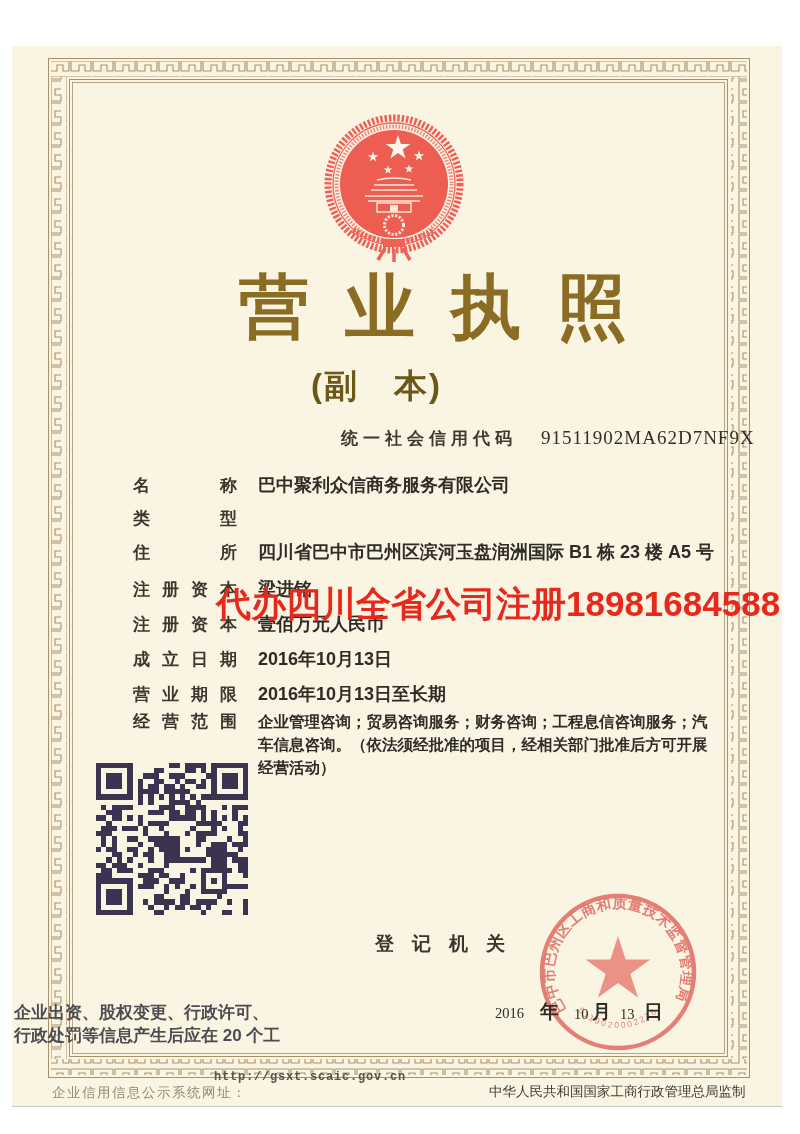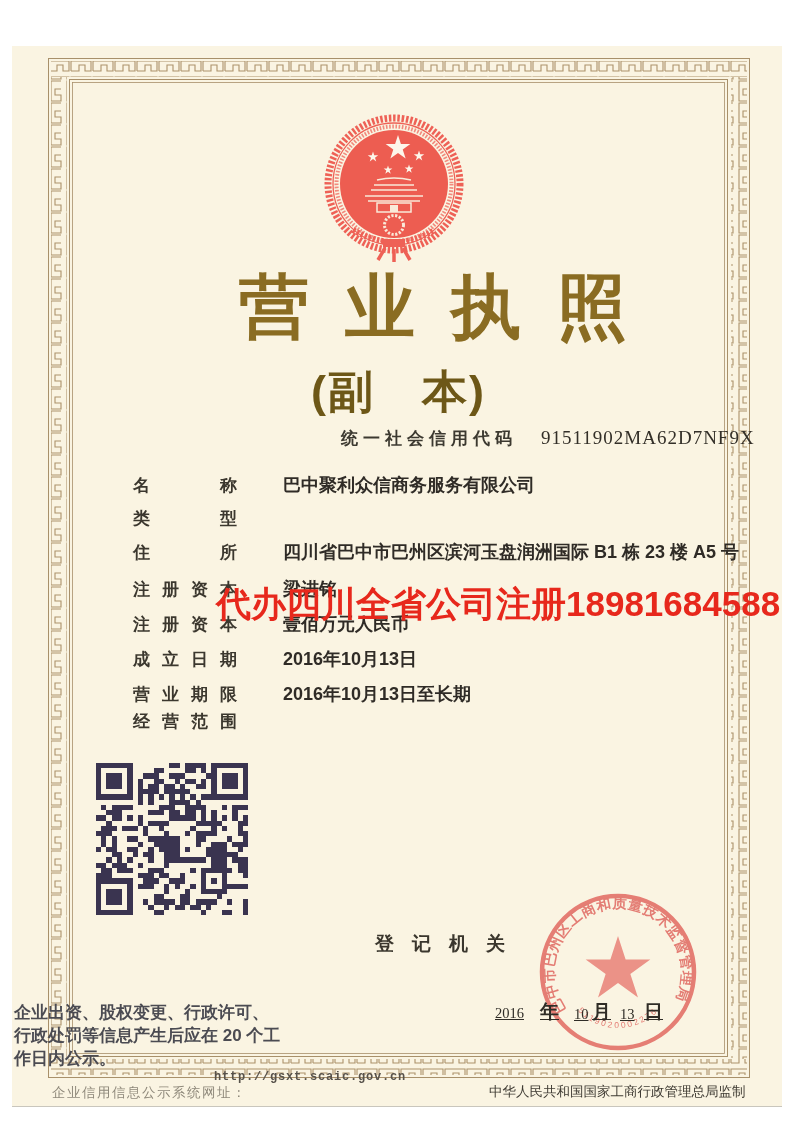--- a/index.html
+++ b/index.html
@@ -11,28 +11,28 @@
     position:absolute;left:12px;top:46px;width:770px;height:1060px;
     background:#faf4e2;border-bottom:1px solid #c9c6bd;
   }
   .frame-svg{position:absolute;left:48px;top:58px;}
   .emblem{position:absolute;left:321px;top:112px;width:146px;height:150px;}
   .title{
     position:absolute;left:206px;top:272px;font-size:70px;font-weight:bold;
     letter-spacing:36px;color:#8a6c22;white-space:nowrap;line-height:1;margin-left:33px;
   }
   .subtitle{
-    position:absolute;left:311px;top:369px;font-size:45px;font-weight:bold;
+    position:absolute;left:311px;top:369px;font-size:33px;font-weight:bold;
     color:#6d5717;white-space:nowrap;line-height:1;letter-spacing:2px;
   }
   .code-line{position:absolute;left:341px;top:427px;display:flex;align-items:baseline;white-space:nowrap;gap:16px;}
   .code-label{font-size:17px;font-weight:bold;color:#3c3930;letter-spacing:5px;margin-right:8px;}
   .code-value{font-family:"Liberation Serif",serif;font-size:19px;color:#332f28;letter-spacing:1px;}
   .fields{position:absolute;left:133px;top:0;width:600px;}
-  .field-row{position:absolute;display:flex;align-items:flex-start;width:600px;gap:25px;}
+  .field-row{position:absolute;display:flex;align-items:flex-start;width:600px;}
   .field-label{
     width:104px;flex:0 0 104px;font-size:17px;font-weight:600;color:#3b372e;
     text-align:justify;text-align-last:justify;line-height:1.2;
   }
   .field-value{
     margin-left:21px;font-size:18px;font-weight:600;color:#2f2b26;
     white-space:nowrap;line-height:1.25;margin-top:-2px;
   }
   .field-value.wrap{white-space:normal;width:455px;font-size:15.5px;line-height:23px;}
   .row-0{top:476px}.row-1{top:509px}.row-2{top:543px}.row-3{top:580px}
@@ -40,21 +40,21 @@
   .watermark{
     position:absolute;left:216px;top:586px;font-size:35px;font-weight:bold;
     color:#e7281c;white-space:nowrap;line-height:1;z-index:5;
   }
   .qr{position:absolute;left:96px;top:763px;width:152px;height:152px;}
   .registrar{
     position:absolute;left:375px;top:931px;font-size:19px;font-weight:600;
     color:#3a362d;letter-spacing:18px;white-space:nowrap;text-align:center;
   }
   .seal{position:absolute;left:526px;top:880px;width:184px;height:184px;opacity:.92;}
-  .date-part{position:absolute;line-height:1;color:#2f2c26;white-space:nowrap;text-decoration:underline;}
+  .date-part{position:absolute;line-height:1;color:#2f2c26;white-space:nowrap;}
   .d-num{font-family:"Liberation Serif",serif;font-size:14.5px;}
   .d-cjk{font-size:19px;font-weight:bold;}
   .d-year{left:495px;top:1006px}.d-yu{left:540px;top:1002px}
   .d-month{left:574px;top:1007px}.d-mu{left:592px;top:1002px}
   .d-day{left:620px;top:1007px}.d-du{left:644px;top:1002px}
   .notice{
     position:absolute;left:14px;top:1001px;z-index:6;color:#4b4b52;
     font-size:17px;font-weight:600;line-height:23px;white-space:nowrap;
   }
   .site-label{
@@ -150,20 +150,21 @@
   <div class="field-row row-5">
     <div class="field-label">成立日期</div>
     <div class="field-value">2016年10月13日</div>
   </div>
   <div class="field-row row-6">
     <div class="field-label">营业期限</div>
     <div class="field-value">2016年10月13日至长期</div>
   </div>
   <div class="field-row row-7">
     <div class="field-label">经营范围</div>
+    <div class="field-value wrap">企业管理咨询；贸易咨询服务；财务咨询；工程息信咨询服务；汽车信息咨询。（依法须经批准的项目，经相关部门批准后方可开展经营活动）</div>
   </div>
 </div>
 
 <div class="watermark">代办四川全省公司注册18981684588</div>
 
 <div class="qr">
   <svg id="qrsvg" viewBox="0 0 29 29" width="152" height="152" shape-rendering="crispEdges">
       <g fill="#3a3450">
         <rect x="0" y="0" width="1" height="1"></rect>
         <rect x="1" y="0" width="1" height="1"></rect>
@@ -605,18 +606,17 @@
 <span class="date-part d-num d-year">2016</span>
 <span class="date-part d-cjk d-yu">年</span>
 <span class="date-part d-num d-month">10</span>
 <span class="date-part d-cjk d-mu">月</span>
 <span class="date-part d-num d-day">13</span>
 <span class="date-part d-cjk d-du">日</span>
 
 <div class="notice">
   <div>企业出资、股权变更、行政许可、</div>
   <div>行政处罚等信息产生后应在 20 个工</div>
-  <div>作日内公示。</div>
 </div>
 
 <div class="site-label">企业信用信息公示系统网址：</div>
 <div class="site-url">http://gsxt.scaic.gov.cn</div>
 <div class="issuer">中华人民共和国国家工商行政管理总局监制</div>
 
 </body></html>

